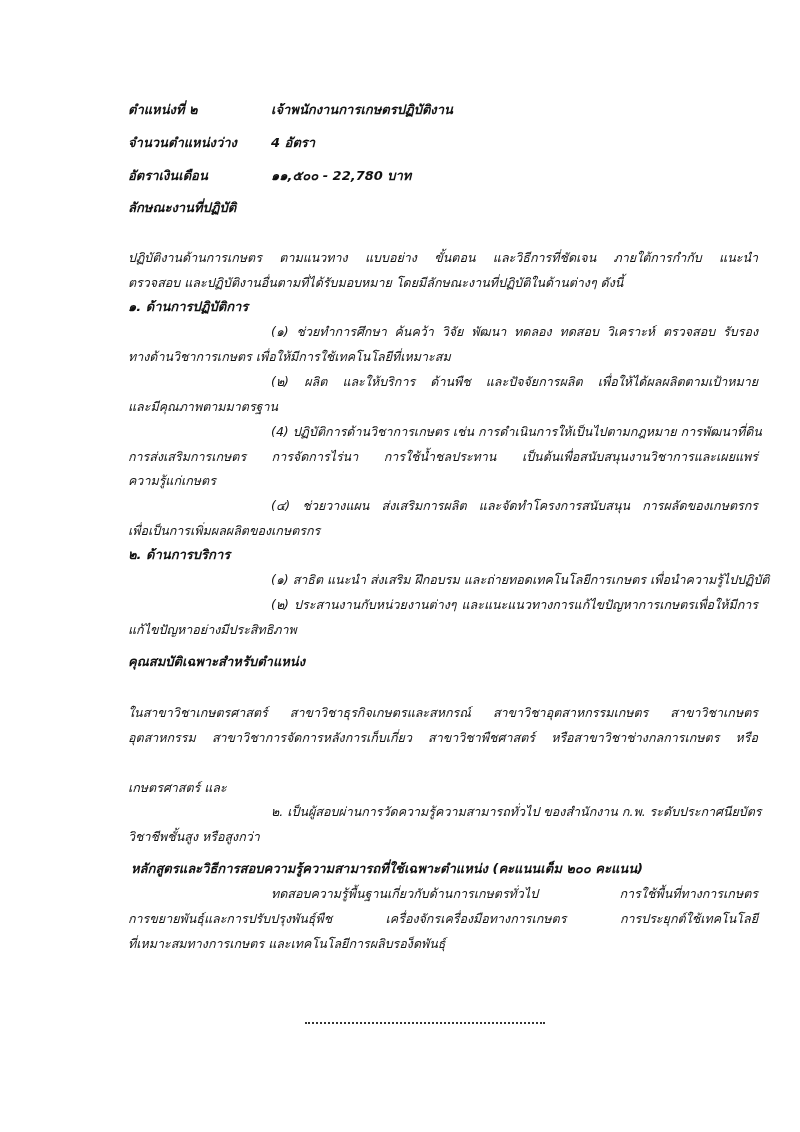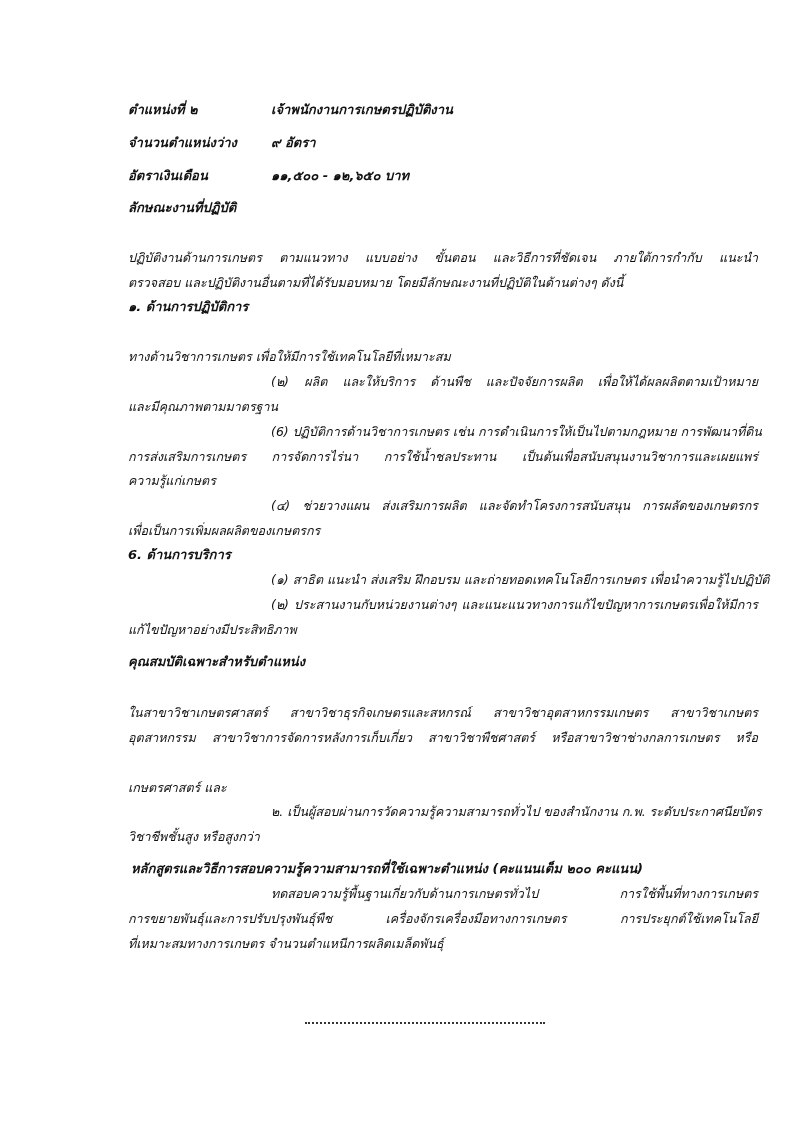--- a/index.html
+++ b/index.html
@@ -23,54 +23,55 @@
 <body>
 
 <div class="page">
 
   <div class="ln b" style="top:101px">
     <span>ตำแหน่งที่ ๒</span>
   </div>
   <div class="ln b ind" style="top:101px">เจ้าพนักงานการเกษตรปฏิบัติงาน</div>
 
   <div class="ln b" style="top:134px">จำนวนตำแหน่งว่าง</div>
-  <div class="ln b ind" style="top:134px">๙ อัตรา</div>
+  <div class="ln b ind" style="top:134px">4 อัตรา</div>
 
   <div class="ln b" style="top:167px">อัตราเงินเดือน</div>
-  <div class="ln b ind" style="top:167px">๑๑,๕๐๐ - ๑๒,๖๕๐ บาท</div>
+  <div class="ln b ind" style="top:167px">๑๑,๕๐๐ - 22,780 บาท</div>
 
   <div class="ln b" style="top:199px">ลักษณะงานที่ปฏิบัติ</div>
   <div class="ln" style="top:274px">ตรวจสอบ และปฏิบัติงานอื่นตามที่ได้รับมอบหมาย โดยมีลักษณะงานที่ปฏิบัติในด้านต่างๆ ดังนี้</div>
   <div class="ln just" style="top:249px">ปฏิบัติงานด้านการเกษตร ตามแนวทาง แบบอย่าง ขั้นตอน และวิธีการที่ชัดเจน ภายใต้การกำกับ แนะนำ</div>
 
   <div class="ln b" style="top:298px">๑. ด้านการปฏิบัติการ</div>
 
+  <div class="ln ind just-ind" style="top:323px">(๑) ช่วยทำการศึกษา ค้นคว้า วิจัย พัฒนา ทดลอง ทดสอบ วิเคราะห์ ตรวจสอบ รับรอง</div>
   <div class="ln" style="top:348px">ทางด้านวิชาการเกษตร เพื่อให้มีการใช้เทคโนโลยีที่เหมาะสม</div>
 
   <div class="ln ind just-ind" style="top:373px">(๒) ผลิต และให้บริการ ด้านพืช และปัจจัยการผลิต เพื่อให้ได้ผลผลิตตามเป้าหมาย</div>
   <div class="ln" style="top:398px">และมีคุณภาพตามมาตรฐาน</div>
 
-  <div class="ln ind just-ind" style="top:423px">(6) ปฏิบัติการด้านวิชาการเกษตร เช่น การดำเนินการให้เป็นไปตามกฎหมาย การพัฒนาที่ดิน</div>
+  <div class="ln ind just-ind" style="top:423px">(4) ปฏิบัติการด้านวิชาการเกษตร เช่น การดำเนินการให้เป็นไปตามกฎหมาย การพัฒนาที่ดิน</div>
   <div class="ln just" style="top:448px">การส่งเสริมการเกษตร การจัดการไร่นา  การใช้น้ำชลประทาน เป็นต้นเพื่อสนับสนุนงานวิชาการและเผยแพร่</div>
   <div class="ln" style="top:472px">ความรู้แก่เกษตร</div>
 
   <div class="ln ind just-ind" style="top:497px">(๔) ช่วยวางแผน ส่งเสริมการผลิต และจัดทำโครงการสนับสนุน การผลัดของเกษตรกร</div>
   <div class="ln" style="top:522px">เพื่อเป็นการเพิ่มผลผลิตของเกษตรกร</div>
 
-  <div class="ln b" style="top:546px">6. ด้านการบริการ</div>
+  <div class="ln b" style="top:546px">๒. ด้านการบริการ</div>
   <div class="ln ind just-ind" style="top:571px">(๑) สาธิต แนะนำ ส่งเสริม ฝึกอบรม และถ่ายทอดเทคโนโลยีการเกษตร เพื่อนำความรู้ไปปฏิบัติ</div>
   <div class="ln ind just-ind" style="top:596px">(๒) ประสานงานกับหน่วยงานต่างๆ และแนะแนวทางการแก้ไขปัญหาการเกษตรเพื่อให้มีการ</div>
   <div class="ln" style="top:621px">แก้ไขปัญหาอย่างมีประสิทธิภาพ</div>
 
   <div class="ln b" style="top:653px">คุณสมบัติเฉพาะสำหรับตำแหน่ง</div>
   <div class="ln just" style="top:704px">ในสาขาวิชาเกษตรศาสตร์ สาขาวิชาธุรกิจเกษตรและสหกรณ์ สาขาวิชาอุตสาหกรรมเกษตร สาขาวิชาเกษตร</div>
   <div class="ln just" style="top:729px">อุตสาหกรรม สาขาวิชาการจัดการหลังการเก็บเกี่ยว สาขาวิชาพืชศาสตร์ หรือสาขาวิชาช่างกลการเกษตร หรือ</div>
   <div class="ln" style="top:779px">เกษตรศาสตร์ และ</div>
   <div class="ln ind just-ind" style="top:803px">๒. เป็นผู้สอบผ่านการวัดความรู้ความสามารถทั่วไป ของสำนักงาน ก.พ. ระดับประกาศนียบัตร</div>
   <div class="ln" style="top:828px">วิชาชีพชั้นสูง หรือสูงกว่า</div>
 
   <div class="ln b" style="top:860px; left:118px">หลักสูตรและวิธีการสอบความรู้ความสามารถที่ใช้เฉพาะตำแหน่ง (คะแนนเต็ม ๒๐๐ คะแนน)</div>
   <div class="ln just" style="top:910px">การขยายพันธุ์และการปรับปรุงพันธุ์พืช เครื่องจักรเครื่องมือทางการเกษตร การประยุกต์ใช้เทคโนโลยี</div>
   <div class="ln ind just-ind" style="top:885px">ทดสอบความรู้พื้นฐานเกี่ยวกับด้านการเกษตรทั่วไป  การใช้พื้นที่ทางการเกษตร</div>
-  <div class="ln" style="top:935px">ที่เหมาะสมทางการเกษตร จำนวนตำแหนีการผลิตเมล็ดพันธุ์</div>
+  <div class="ln" style="top:935px">ที่เหมาะสมทางการเกษตร และเทคโนโลยีการผลิบรอง็ดพันธุ์</div>
 
   <div class="dots"></div>
 </div>
 
 </body></html>

